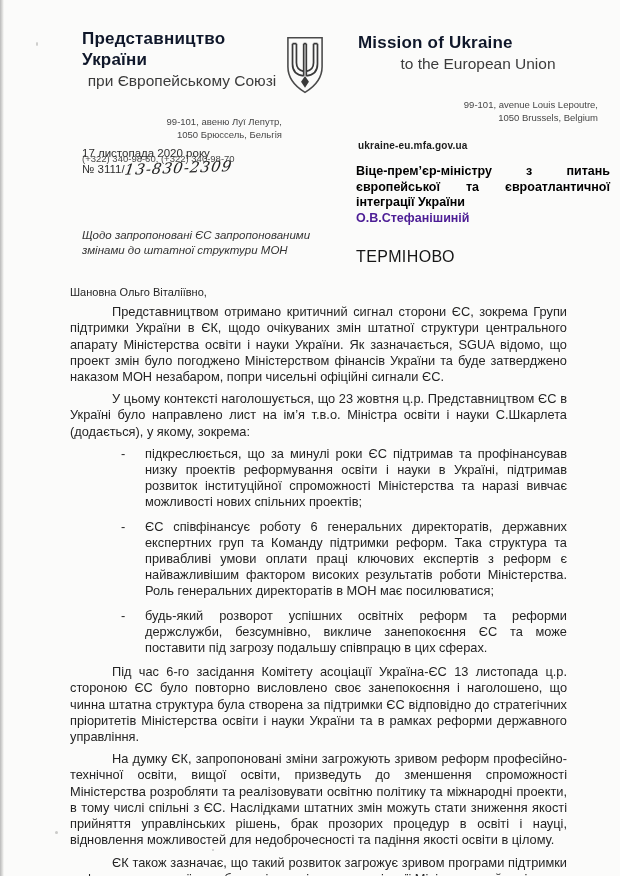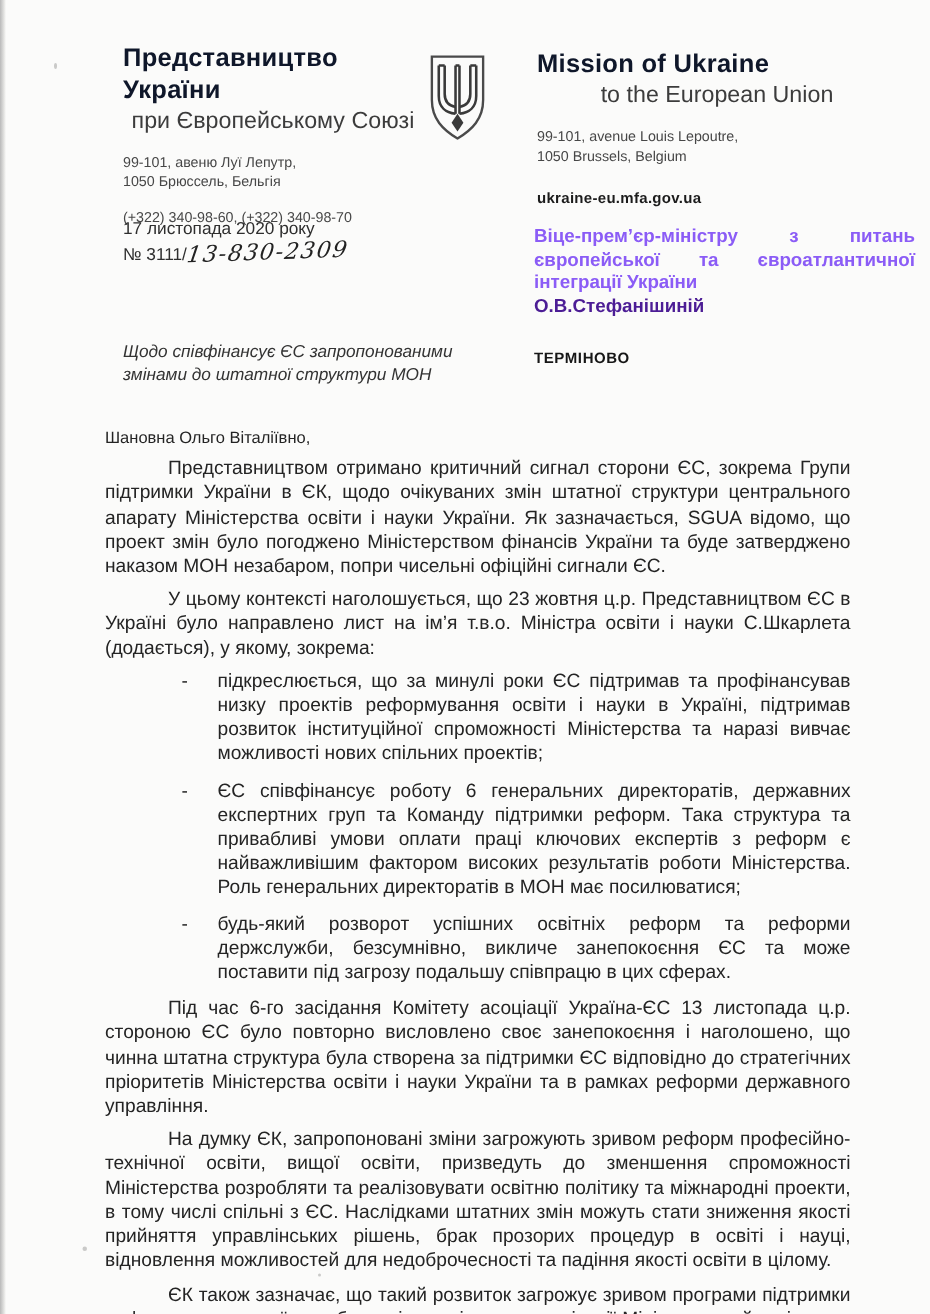--- a/index.html
+++ b/index.html
@@ -13,36 +13,36 @@
     position:absolute;left:0;top:0;width:4px;height:876px;
     background:linear-gradient(90deg,#b9b9b9,#e6e6e4 70%,rgba(230,230,228,0));
   }
   .speck{position:absolute;border-radius:50%;background:#9a9a98;opacity:.5;}
 
   
   .hdr-left{position:absolute;left:82px;top:28px;width:200px;}
   .hdr-right{position:absolute;left:358px;top:32px;width:240px;}
   .hdr-title{font-size:17px;font-weight:700;color:#0f172a;letter-spacing:.2px;line-height:21px;}
   .hdr-sub{font-size:15.5px;font-weight:400;color:#3c3c3c;line-height:19px;margin-top:1px;text-align:center;}
-  .hdr-small{font-size:9.5px;color:#474747;line-height:12.5px;margin-top:13px;}
+  .hdr-small{font-size:9.5px;color:#474747;line-height:12.5px;margin-top:26px;text-align:right;}
   .hdr-phones{font-size:9.5px;color:#474747;line-height:12.5px;margin-top:12px;}
   .hdr-site{font-size:10px;font-weight:700;color:#1c1c1c;margin-top:16px;letter-spacing:.2px;}
   .emblem{position:absolute;left:282px;top:34px;width:46px;height:68px;}
 
   
   .ref{position:absolute;left:82px;top:146px;font-size:11.5px;color:#2e2e2e;line-height:14.5px;}
   .hand{
     font-family:"DejaVu Serif", serif;font-style:italic;
     font-size:15px;letter-spacing:1px;color:#222;
     display:inline-block;transform:skewX(-10deg) rotate(-2deg);
   }
   .addressee{position:absolute;left:356px;top:150px;width:254px;}
-  .addr-title{font-size:12.5px;font-weight:700;color:#8b5cf6;line-height:15.5px;text-align:justify;}
+  .addr-title{font-size:12.5px;font-weight:700;color:#000000;line-height:15.5px;text-align:justify;margin-top:14px;}
   .addr-name{font-size:12.5px;font-weight:700;color:#4c1d95;}
-  .urgent{font-size:10px;font-weight:700;color:#161616;margin-top:23px;letter-spacing:.4px;}
+  .urgent{font-size:16px;font-weight:400;color:#161616;margin-top:23px;letter-spacing:.4px;}
   .subject{position:absolute;left:82px;top:228px;width:280px;
     font-size:11.5px;font-style:italic;color:#333;line-height:14.5px;}
 
   
   .body-text{position:absolute;left:70px;top:284px;width:497px;
     font-size:12.8px;line-height:16.2px;text-align:justify;color:#242424;}
   .salutation{text-align:left;font-weight:400;margin:0 0 3px 0;font-size:11px;}
   .body-text p{margin:4px 0 6px 0;text-indent:42px;}
   .blist{margin:2px 0 6px 0;}
   .bitem{position:relative;padding-left:75px;margin-bottom:8px;text-align:justify;}
@@ -99,21 +99,21 @@
   <div><span>№ 3111/</span><span class="hand">13-830-2309</span></div>
 </div>
 
 <div class="addressee">
   <div class="addr-title">Віце-прем’єр-міністру з питань європейської та євроатлантичної інтеграції України</div>
   <div class="addr-name">О.В.Стефанішиній</div>
   <div class="urgent">ТЕРМІНОВО</div>
 </div>
 
 <div class="subject">
-  <div>Щодо співфінансує ЄС запропонованими</div>
+  <div>Щодо запропоновані ЄС запропонованими</div>
   <div>змінами до штатної структури МОН</div>
 </div>
 
 <div class="body-text">
   <div class="salutation">Шановна Ольго Віталіївно,</div>
   <p>Представництвом отримано критичний сигнал сторони ЄС, зокрема Групи підтримки України в ЄК, щодо очікуваних змін штатної структури центрального апарату Міністерства освіти і науки України. Як зазначається, SGUA відомо, що проект змін було погоджено Міністерством фінансів України та буде затверджено наказом МОН незабаром, попри чисельні офіційні сигнали ЄС.</p>
   <p>У цьому контексті наголошується, що 23 жовтня ц.р. Представництвом ЄС в Україні було направлено лист на ім’я т.в.о. Міністра освіти і науки С.Шкарлета (додається), у якому, зокрема:</p>
   <div class="blist">
     <div class="bitem">
       <span class="dash">-</span>

